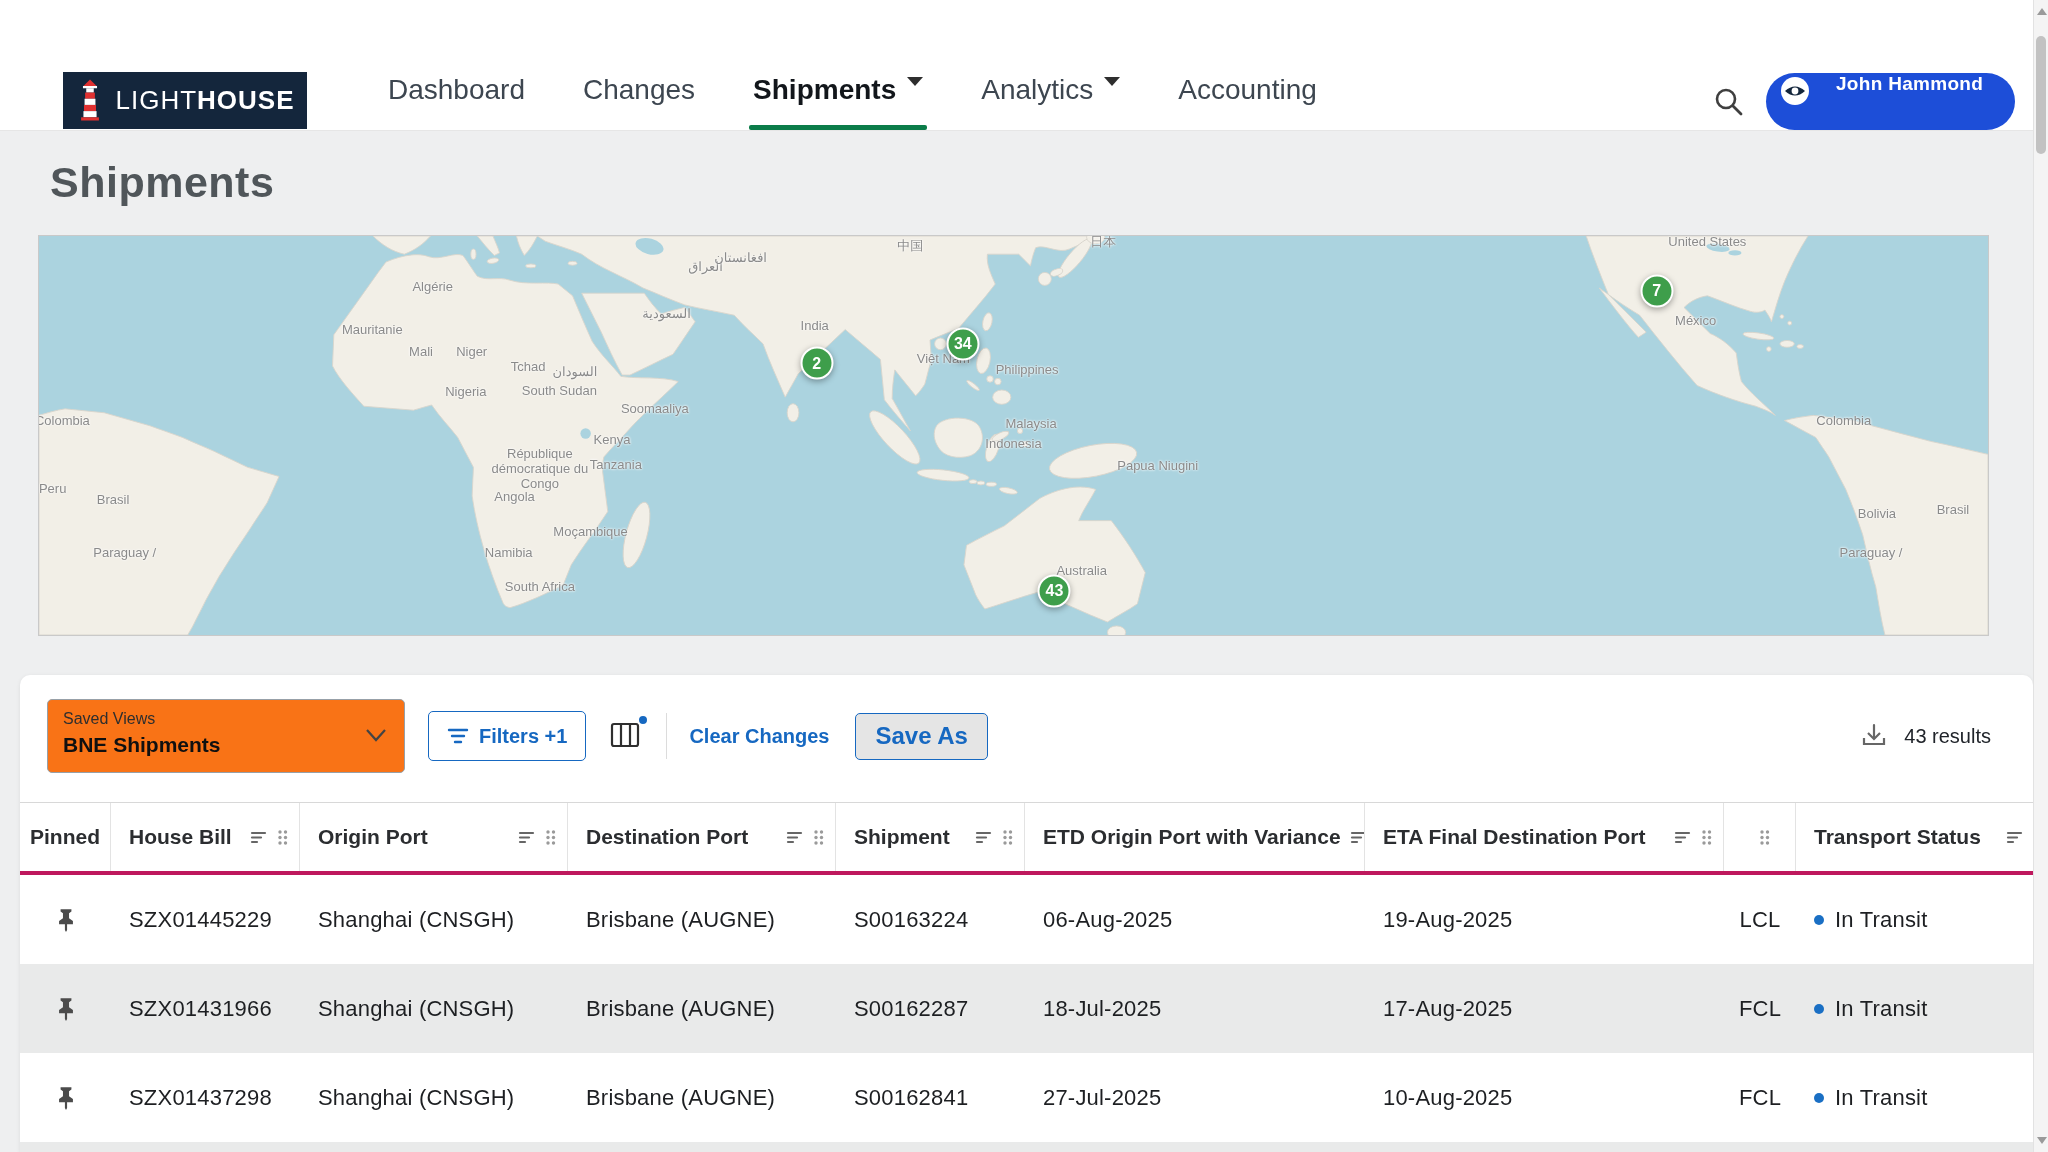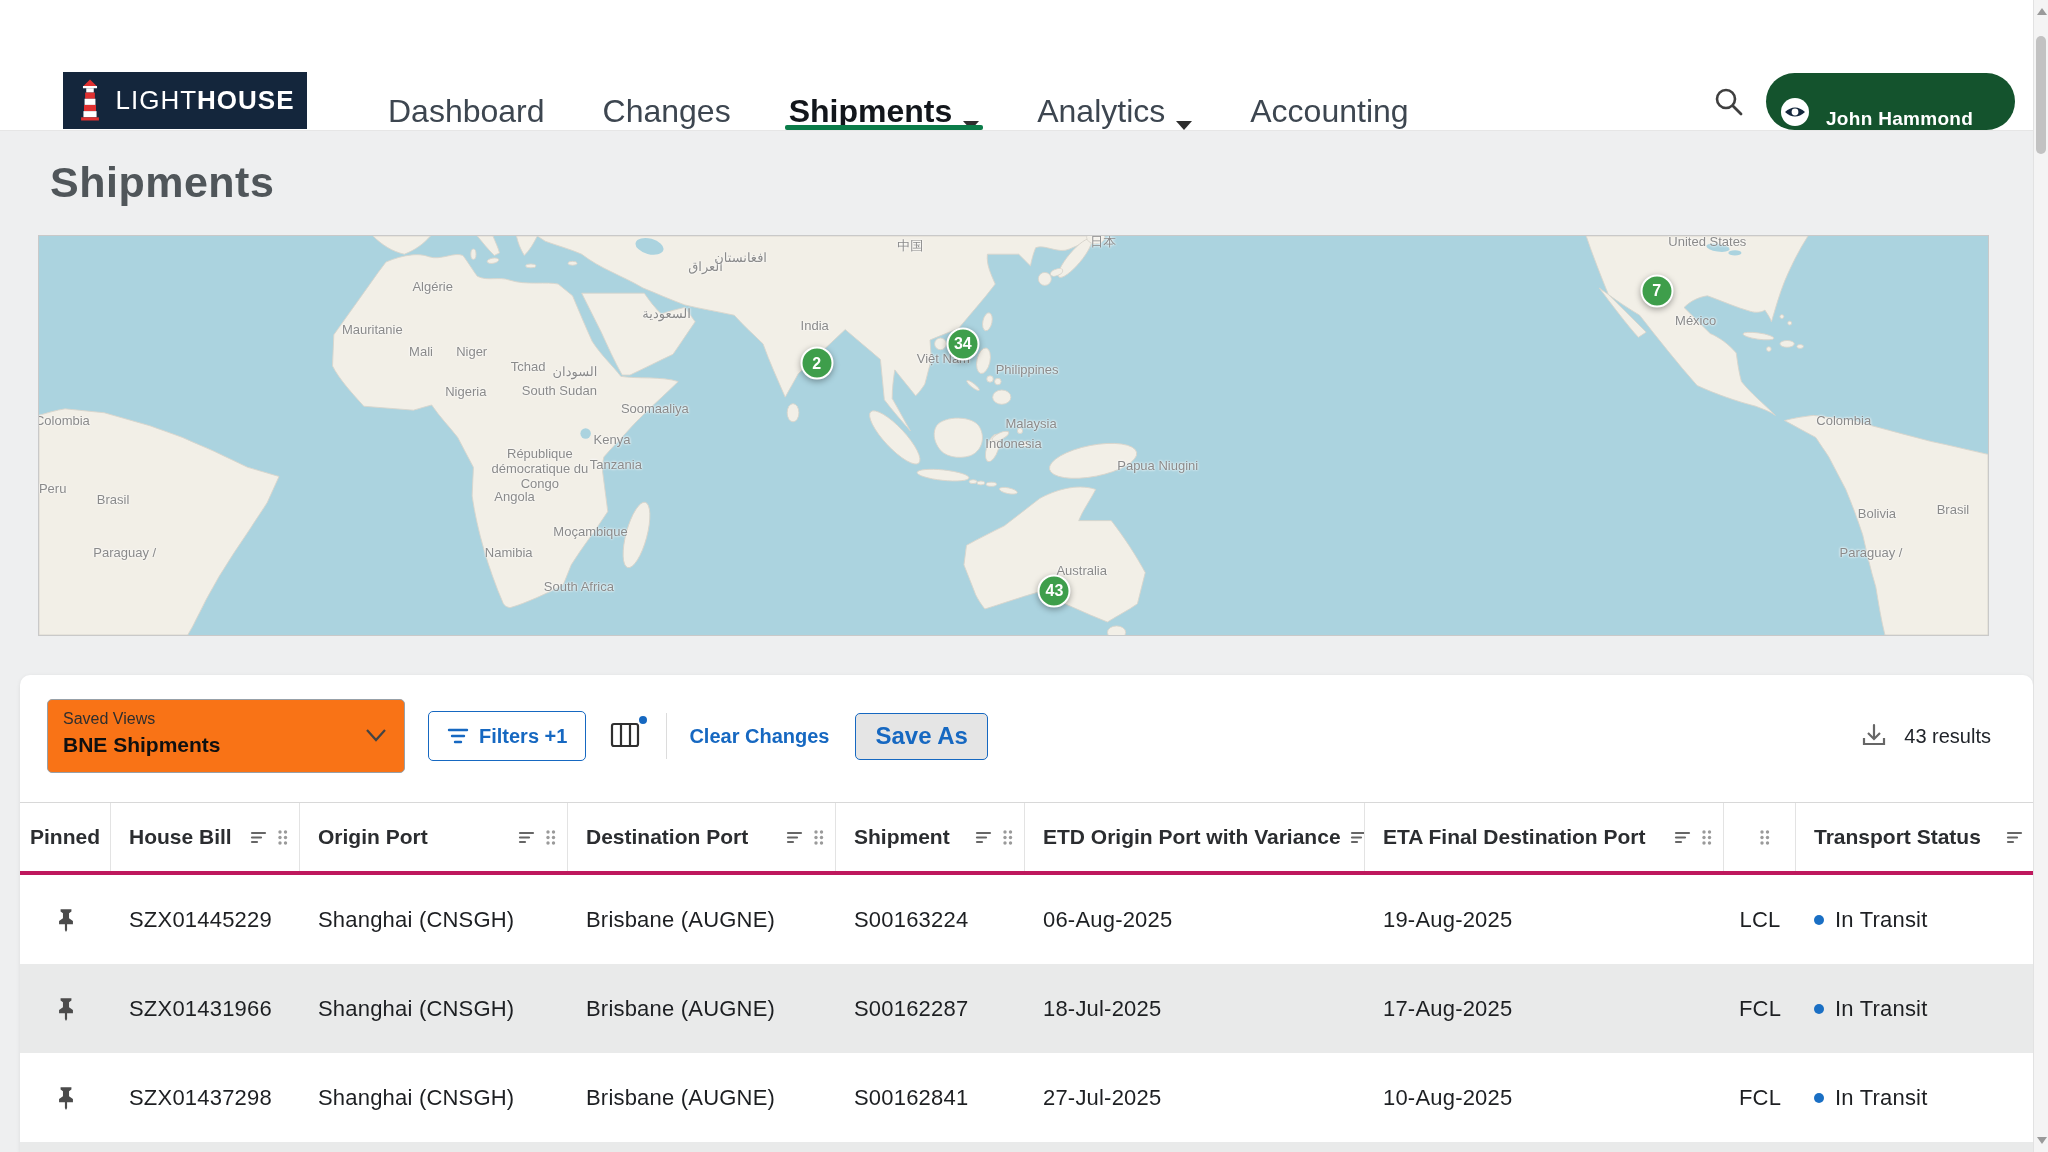--- a/index.html
+++ b/index.html
@@ -6,26 +6,26 @@
   html,body{width:2048px;height:1152px;overflow:hidden}
   body{font-family:"Liberation Sans",sans-serif;background:#eeeff0;position:relative}
   .screen{position:absolute;inset:0}
 
   
   .nav{position:absolute;top:0;left:0;width:2048px;height:131px;background:#fff;border-bottom:1px solid #e6e6e6;z-index:6}
   .logo{position:absolute;left:63px;top:72px;width:244px;height:57px;background:#14263c;display:flex;align-items:center;justify-content:center;gap:10px}
   .logo-text{color:#fff;font-size:26px;letter-spacing:1px}
   .logo-text b{font-weight:800}
   .nav-items{position:absolute;left:388px;top:74px;height:56px;display:flex;align-items:stretch;gap:58px}
-  .nav-item{position:relative;display:flex;align-items:flex-end;gap:11px;font-size:32px;color:#3d4650;font-weight:500;cursor:pointer}
+  .nav-item{position:relative;display:flex;align-items:flex-start;gap:11px;font-size:28px;color:#3d4650;font-weight:500;cursor:pointer}
   .nav-item.active{color:#12161b;font-weight:700}
   .nav-item.active::after{content:"";position:absolute;left:-4px;right:-4px;bottom:0;height:5px;background:#0b7c49;border-radius:2px}
   .caret{width:0;height:0;border-left:8px solid transparent;border-right:8px solid transparent;border-top:9px solid #2e2e2e;margin-top:3px}
   .search-btn{position:absolute;left:1712px;top:85px;width:34px;height:34px;cursor:pointer}
-  .user-pill{position:absolute;left:1766px;top:73px;width:249px;height:57px;background:#14532d;border-radius:29px;display:flex;align-items:flex-end;gap:13px;padding-left:11px;cursor:pointer}
+  .user-pill{position:absolute;left:1766px;top:73px;width:249px;height:57px;background:#1d4ed8;border-radius:29px;display:flex;align-items:flex-start;gap:23px;padding-left:11px;cursor:pointer}
   .eye-wrap{width:36px;height:36px;flex:0 0 auto}
   .user-name{color:#fff;font-size:19px;font-weight:600;letter-spacing:.3px}
 
   
   .page-title{position:absolute;left:50px;top:158px;font-size:43px;font-weight:600;color:#50565a;letter-spacing:.5px}
 
   
   .map-wrap{position:absolute;left:38px;top:235px;width:1951px;height:401px;border:1px solid #c9c9c9;overflow:hidden;background:#abd3df;cursor:grab}
   .map-wrap svg.world{position:absolute;inset:0;width:100%;height:100%}
   .map-layer{position:absolute;inset:0}
@@ -233,21 +233,21 @@
         <span class="map-label" style="left: 29.6%; top: 57.3%;">Tanzania</span>
 
         <span class="map-label" style="left: 25.7%; top: 58.5%;">République démocratique du Congo</span>
 
         <span class="map-label" style="left: 24.4%; top: 65.5%;">Angola</span>
 
         <span class="map-label" style="left: 28.3%; top: 74.3%;">Moçambique</span>
 
         <span class="map-label" style="left: 24.1%; top: 79.5%;">Namibia</span>
 
-        <span class="map-label" style="left: 25.7%; top: 87.9%; margin-left: 39px;">South Africa</span>
+        <span class="map-label" style="left: 25.7%; top: 87.9%;">South Africa</span>
 
         <span class="map-label" style="left: 32.2%; top: 19.5%;">السعودية</span>
 
         <span class="map-label" style="left: 34.2%; top: 7.8%;">العراق</span>
 
         <span class="map-label" style="left: 36%; top: 5.5%;">افغانستان</span>
 
         <span class="map-label" style="left: 39.8%; top: 22.5%;">India</span>
 
         <span class="map-label" style="left: 44.7%; top: 2.6%;">中国</span>

